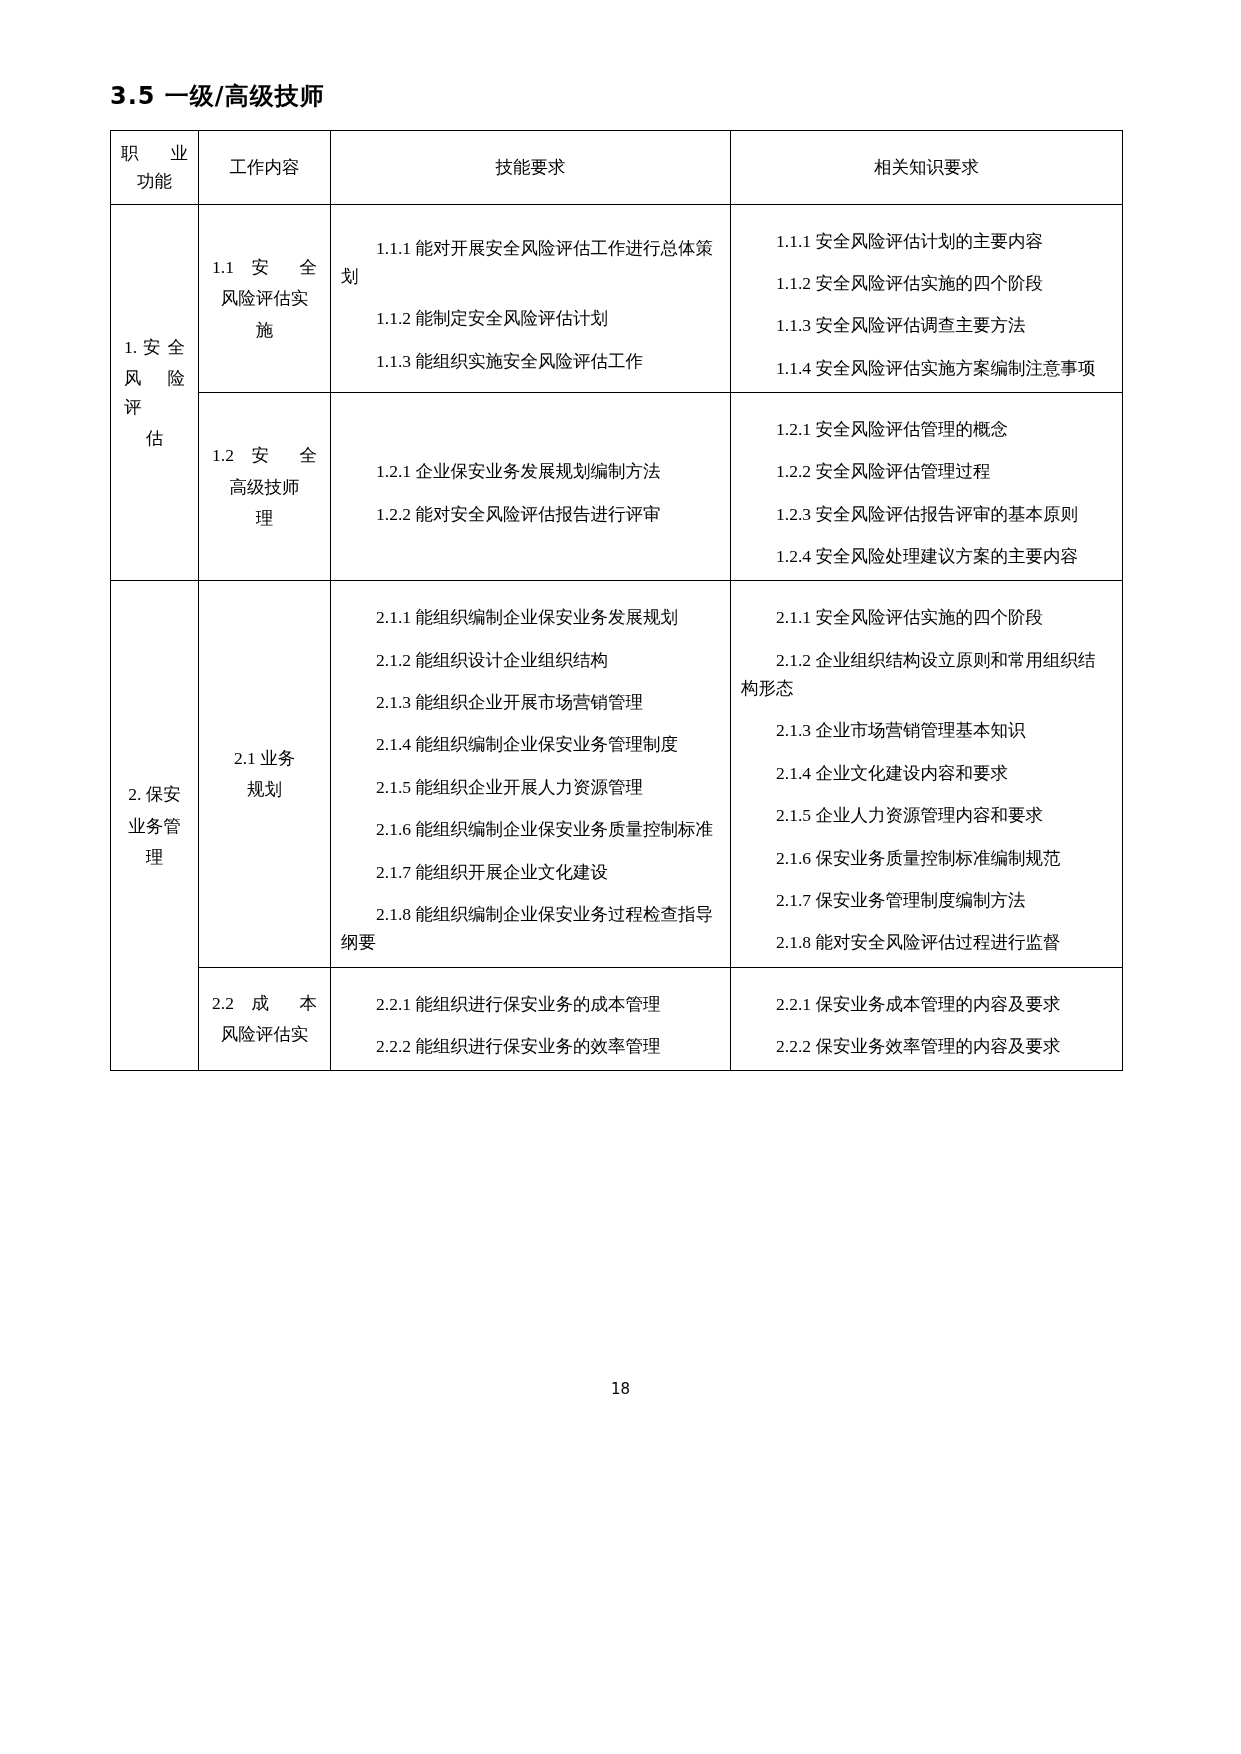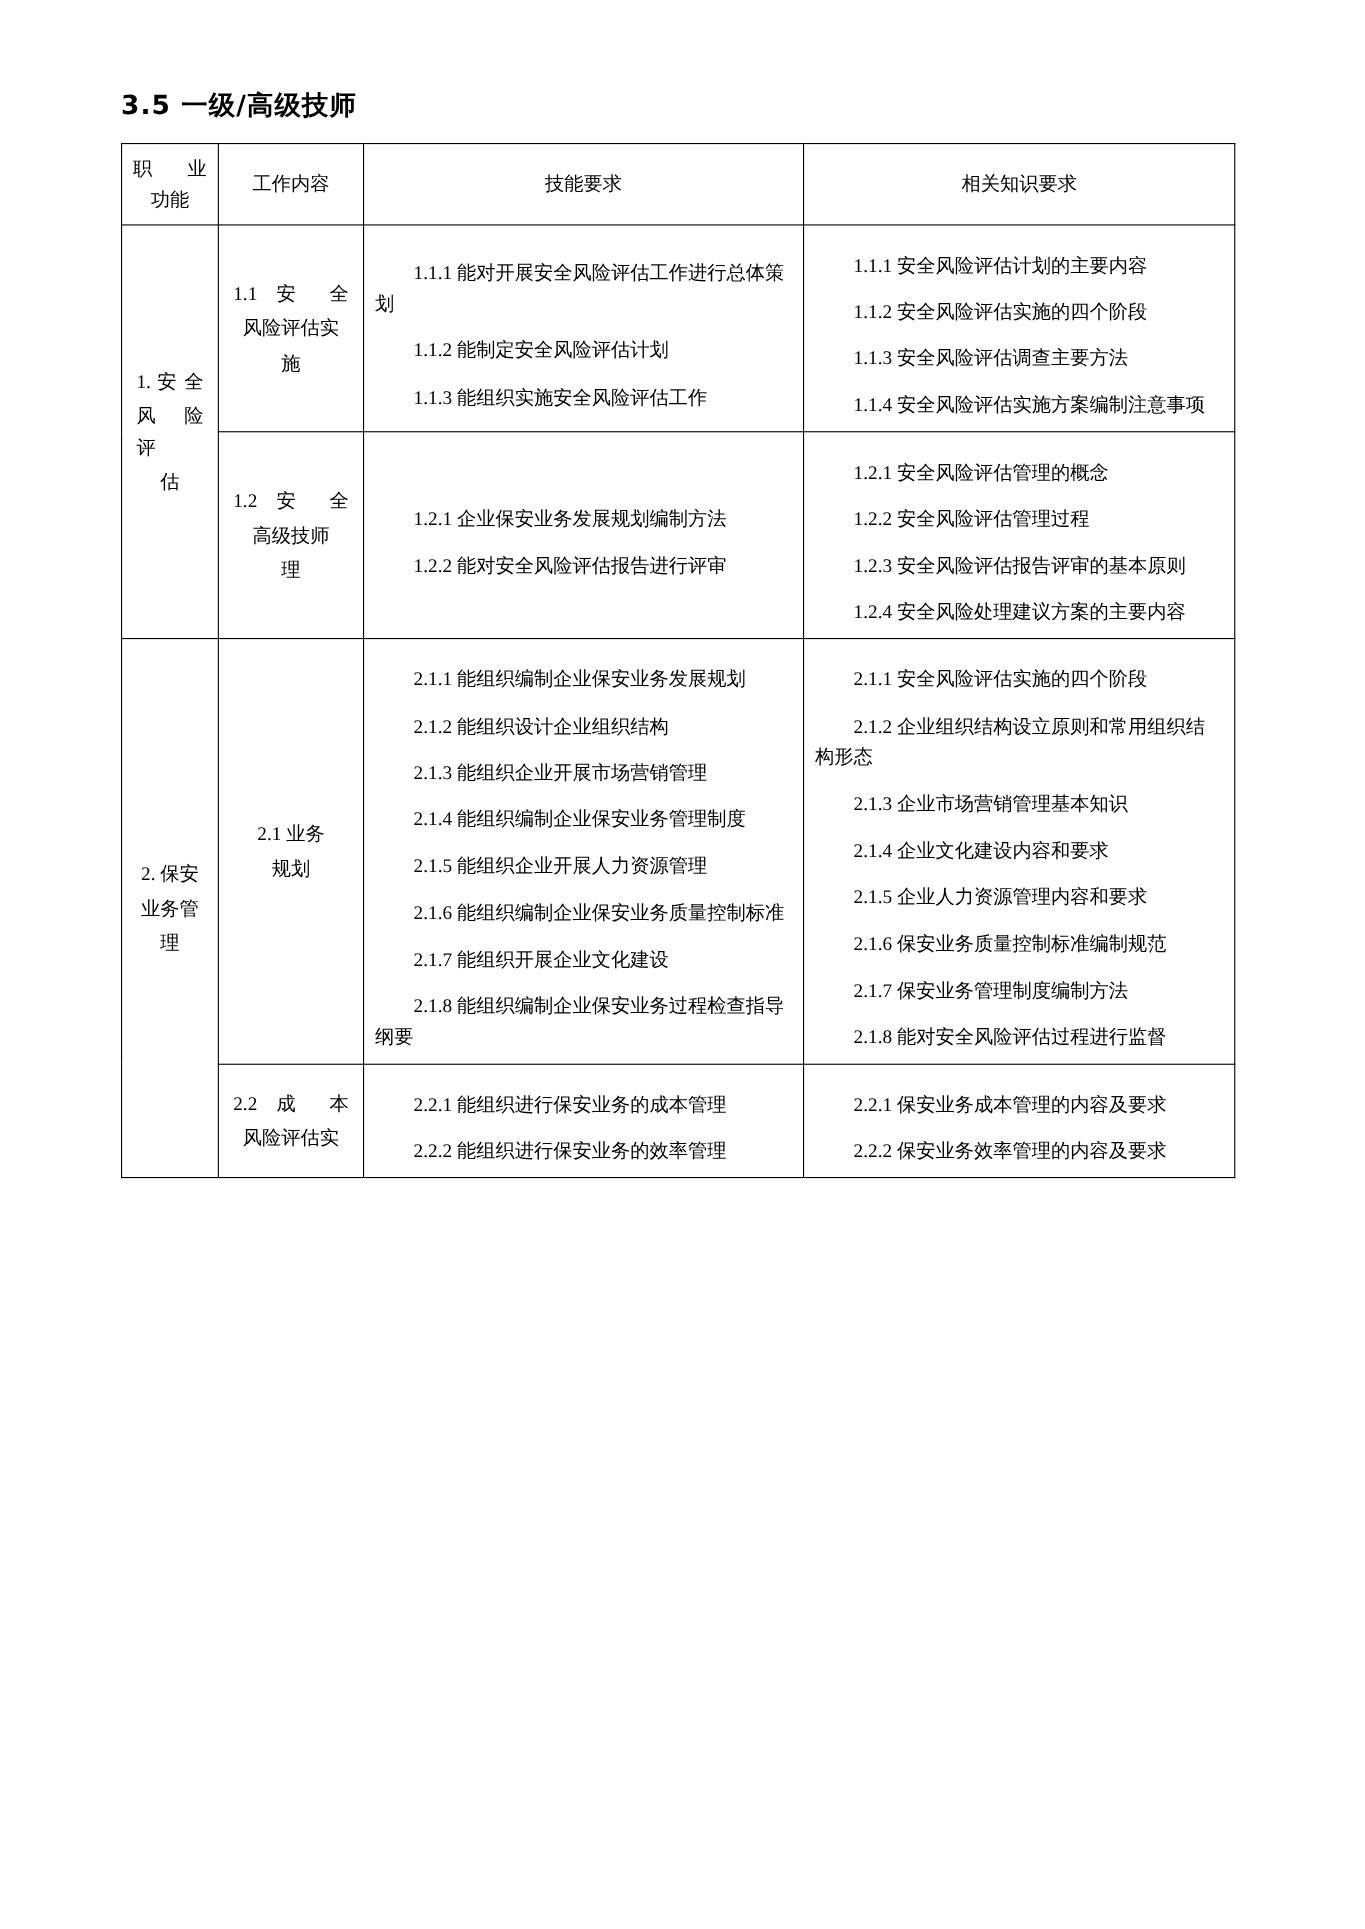--- a/index.html
+++ b/index.html
@@ -190,13 +190,14 @@
         </td>
         <td>
           <p class="item">2.2.1 保安业务成本管理的内容及要求</p>
           <p class="item">2.2.2 保安业务效率管理的内容及要求</p>
         </td>
       </tr>
 
     </tbody>
   </table>
 
+  <div class="page-number">18</div>
 </div>
 
 </body></html>

